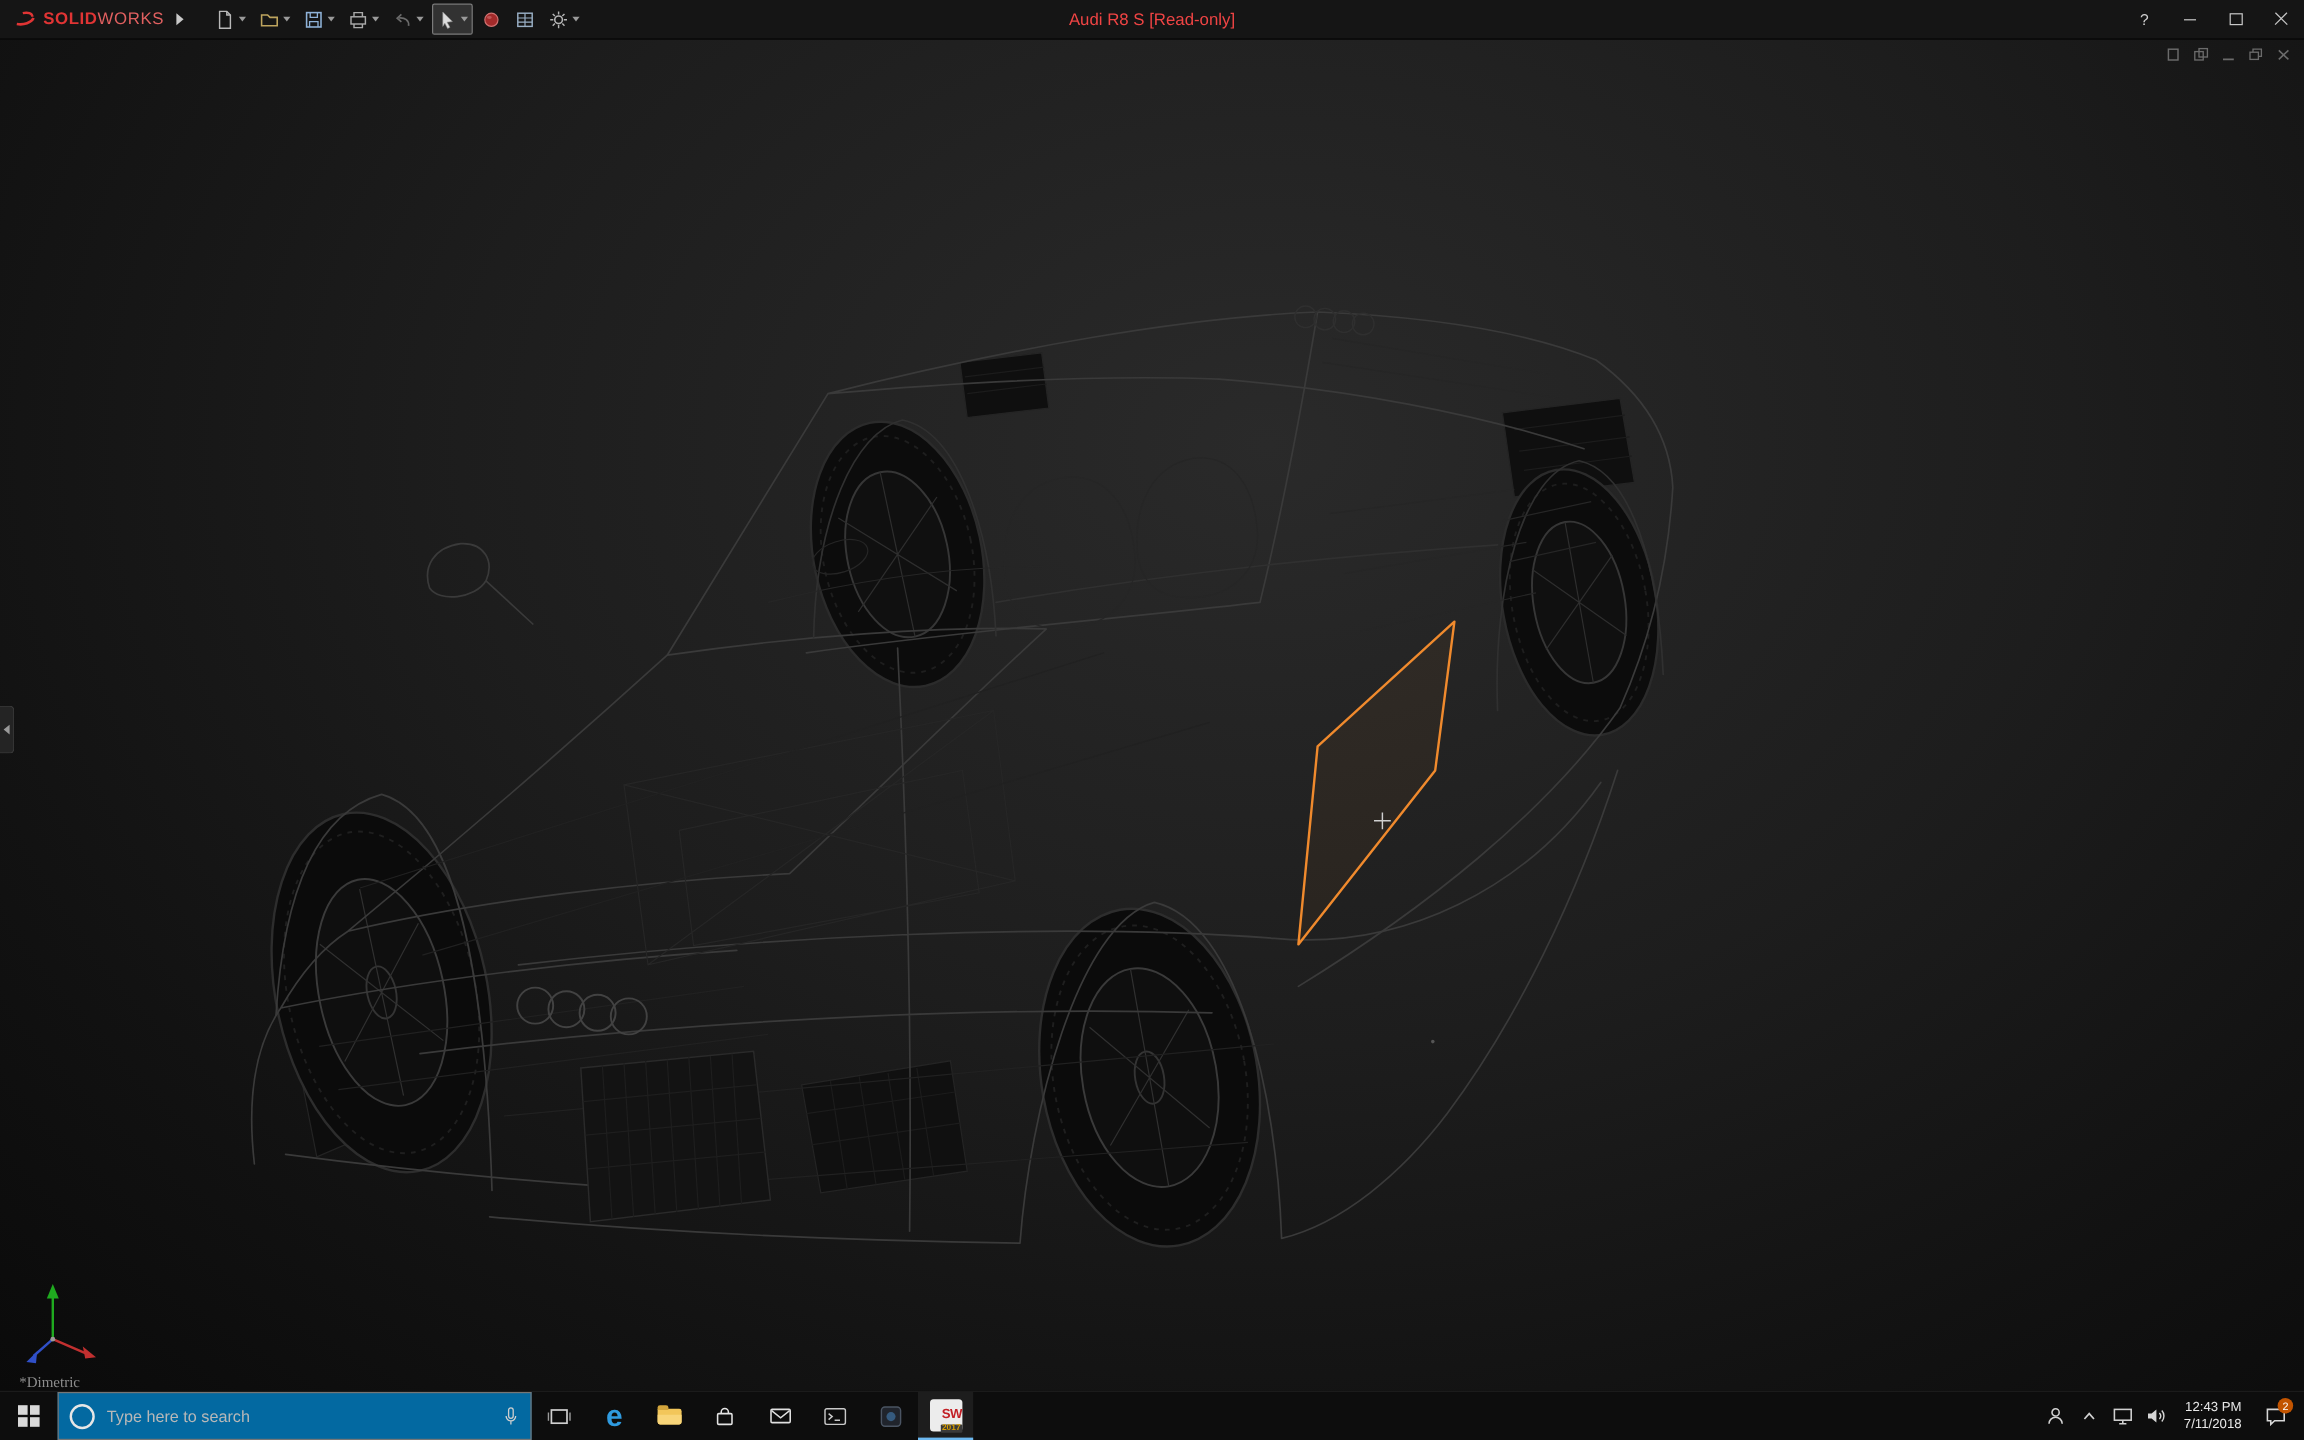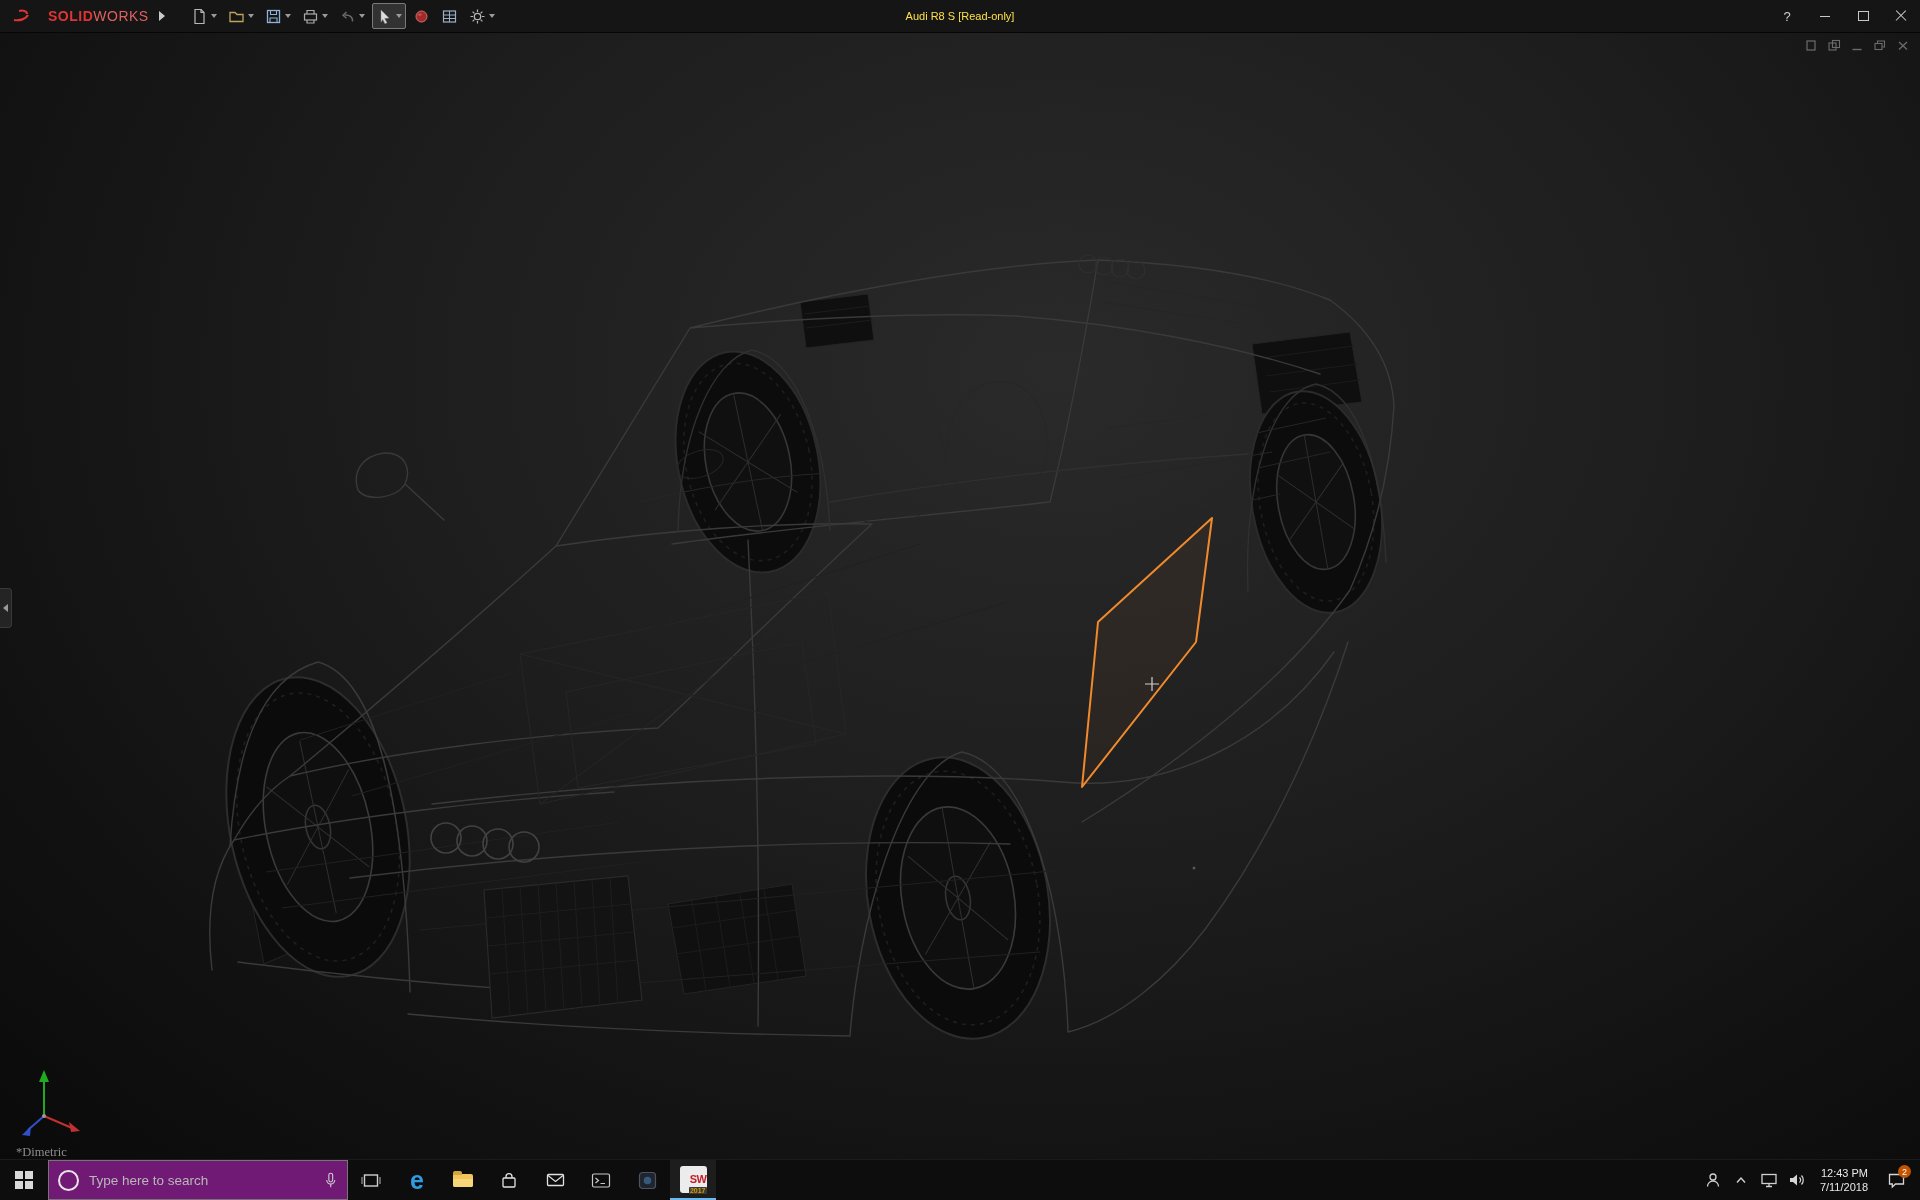--- a/index.html
+++ b/index.html
@@ -2,33 +2,33 @@
 <html><head>
 <meta charset="utf-8">
 <style>
   html,body{margin:0;padding:0;width:1920px;height:1200px;overflow:hidden;background:#000;
     font-family:"Liberation Sans","DejaVu Sans",sans-serif;-webkit-font-smoothing:antialiased;}
   #screen{position:relative;width:1920px;height:1200px;background:#000;}
 
   
   #titlebar{position:absolute;top:0;left:0;right:0;height:32px;background:#151515;
     border-bottom:1px solid #060606;display:flex;align-items:center;z-index:30;}
-  .logo{display:flex;align-items:center;padding-left:10px;gap:16px;}
+  .logo{display:flex;align-items:center;padding-left:10px;gap:4px;}
   .logo-bold{color:#e03434;font-weight:bold;font-size:14px;letter-spacing:.5px;}
   .logo-light{color:#e06060;font-weight:300;font-size:14px;letter-spacing:.5px;}
   .flyout{width:0;height:0;border-top:5px solid transparent;border-bottom:5px solid transparent;
     border-left:6px solid #c9c9c9;margin-left:10px;}
   .toolbar{display:flex;align-items:center;margin-left:22px;gap:3px;}
   .tbtn{height:24px;display:flex;align-items:center;padding:0 3px;border:1px solid transparent;border-radius:2px;}
   .tbtn.active{border:1px solid #7a7a7a;background:#323232;}
   .tbtn svg{display:block;}
   .dd{width:0;height:0;border-left:3px solid transparent;border-right:3px solid transparent;
     border-top:4px solid #9a9a9a;margin-left:3px;}
   .tb-title{position:absolute;left:50%;top:0;height:32px;transform:translateX(-50%);
-    display:flex;align-items:center;color:#fde047;font-size:11px;white-space:nowrap;}
+    display:flex;align-items:center;color:#ef4444;font-size:14px;white-space:nowrap;}
   .tb-right{margin-left:auto;display:flex;height:100%;align-items:stretch;}
   .cap{width:38px;display:flex;align-items:center;justify-content:center;color:#cfcfcf;font-size:13px;}
   .glyph-min{width:10px;height:1px;background:#c8c8c8;display:block;}
   .glyph-max{width:9px;height:8px;border:1px solid #c8c8c8;display:block;}
   .glyph-close{position:relative;width:12px;height:12px;display:block;}
   .glyph-close::before,.glyph-close::after{content:"";position:absolute;left:-1px;top:5px;width:14px;height:1.4px;background:#c8c8c8;}
   .glyph-close::before{transform:rotate(45deg);}  .glyph-close::after{transform:rotate(-45deg);}
 
   
   #viewport{position:absolute;top:32px;left:0;right:0;bottom:40px;overflow:hidden;
@@ -43,21 +43,21 @@
     border-right:5px solid #9a9a9a;}
   #triad{position:absolute;left:6px;bottom:14px;}
   .orientation{position:absolute;left:16px;bottom:0px;color:#8d8d8d;font-size:12.5px;}
 
   
   #taskbar{position:absolute;bottom:0;left:0;right:0;height:40px;background:#0d0d0d;
     border-top:1px solid #1b1b1b;display:flex;align-items:stretch;z-index:30;}
   .tb-start{width:48px;display:flex;align-items:center;justify-content:center;}
   .winlogo{display:grid;grid-template-columns:8px 8px;grid-template-rows:8px 8px;gap:2px;}
   .winlogo span{background:#d9d9d9;display:block;}
-  .searchbox{width:300px;display:flex;align-items:center;gap:8px;background:#701a75;
+  .searchbox{width:395px;display:flex;align-items:center;gap:8px;background:#0369a1;
     border:1px solid #767676;padding:0 9px;box-sizing:border-box;margin:0;}
   .cortana{width:17px;height:17px;border:2px solid #e6e6e6;border-radius:50%;flex:0 0 auto;}
   .searchbox input{flex:1;background:transparent;border:none;outline:none;color:#c9c9c9;font-size:13.5px;
     font-family:"Liberation Sans","DejaVu Sans",sans-serif;}
   .searchbox input::placeholder{color:#b8b8b8;opacity:1;}
   .tb-icon{width:46px;display:flex;align-items:center;justify-content:center;position:relative;}
   .edge-e{color:#2f9be0;font-size:25px;font-weight:bold;line-height:1;}
   .folder{position:relative;width:20px;height:13px;background:#f2c65a;border-radius:1px 2px 2px 2px;}
   .folder::before{content:"";position:absolute;top:-3px;left:0;width:9px;height:4px;background:#d3a53c;border-radius:2px 2px 0 0;}
   .folder::after{content:"";position:absolute;left:0;bottom:0;width:20px;height:8px;background:#f8d579;border-radius:0 0 2px 2px;}

